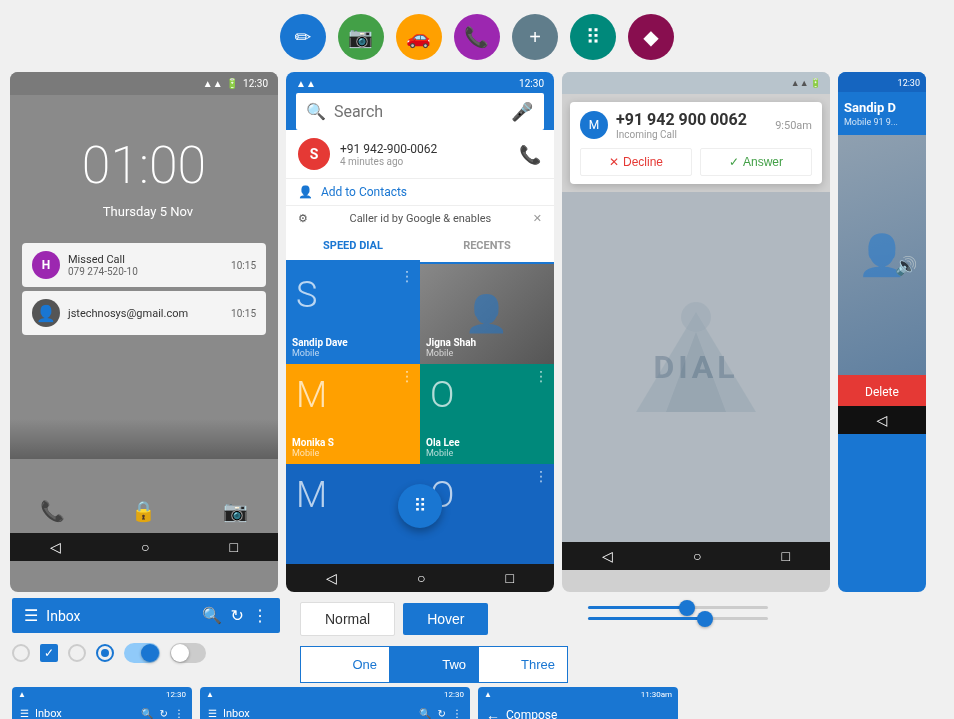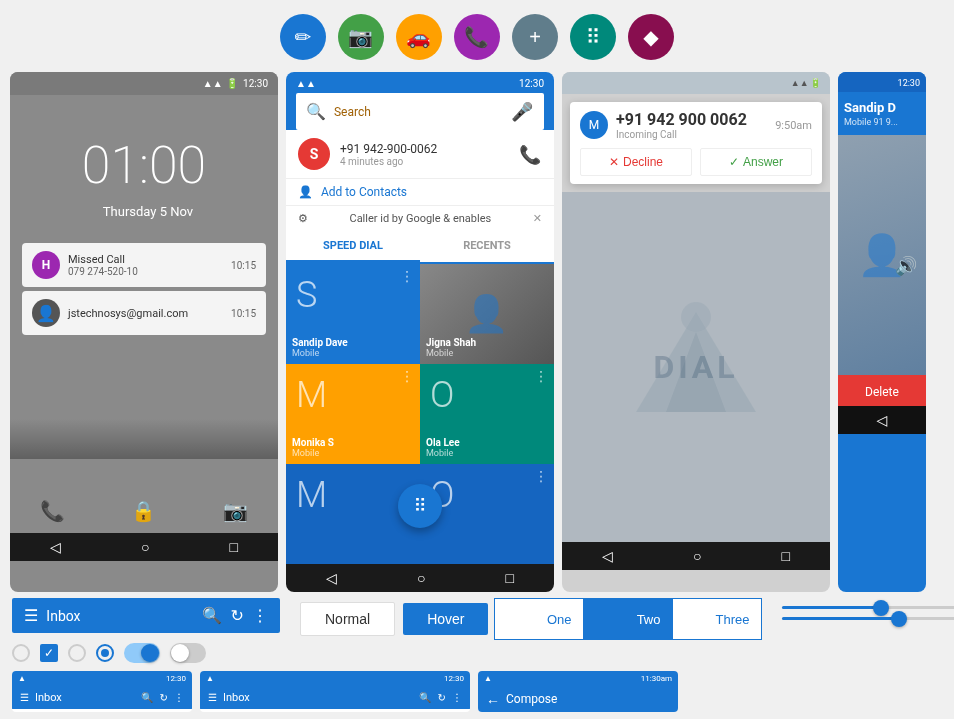--- a/index.html
+++ b/index.html
@@ -144,21 +144,21 @@
 
     .search-bar {
       background: white;
       border-radius: 2px;
       display: flex;
       align-items: center;
       padding: 8px 10px;
       margin: 0 0 0 0;
     }
     .search-icon-s { color: #999; font-size: 16px; margin-right: 8px; }
-    .search-input-text { flex: 1; font-size: 12px; color: #a16207; }
+    .search-input-text { flex: 1; font-size: 16px; color: #737373; }
     .mic-icon { color: #1976D2; font-size: 18px; }
 
     .contact-suggestion {
       background: white;
       padding: 8px 12px;
       display: flex;
       align-items: center;
       gap: 10px;
       border-bottom: 1px solid #eee;
     }
@@ -735,21 +735,21 @@
       <div class="radio-checked"></div>
       <div class="toggle-track">
         <div class="toggle-thumb"></div>
       </div>
       <div class="toggle-track2">
         <div class="toggle-thumb2"></div>
       </div>
     </div>
   </div>
 
-  <div style="display:flex;gap:6px;">
+  <div style="display:flex;flex-direction:column;gap:6px;">
     <div class="toggle-row">
       <button class="state-btn normal">Normal</button>
       <button class="state-btn hover">Hover</button>
     </div>
     <div class="seg-control">
       <button class="seg-btn inactive">One</button>
       <button class="seg-btn active">Two</button>
       <button class="seg-btn inactive">Three</button>
     </div>
   </div>

